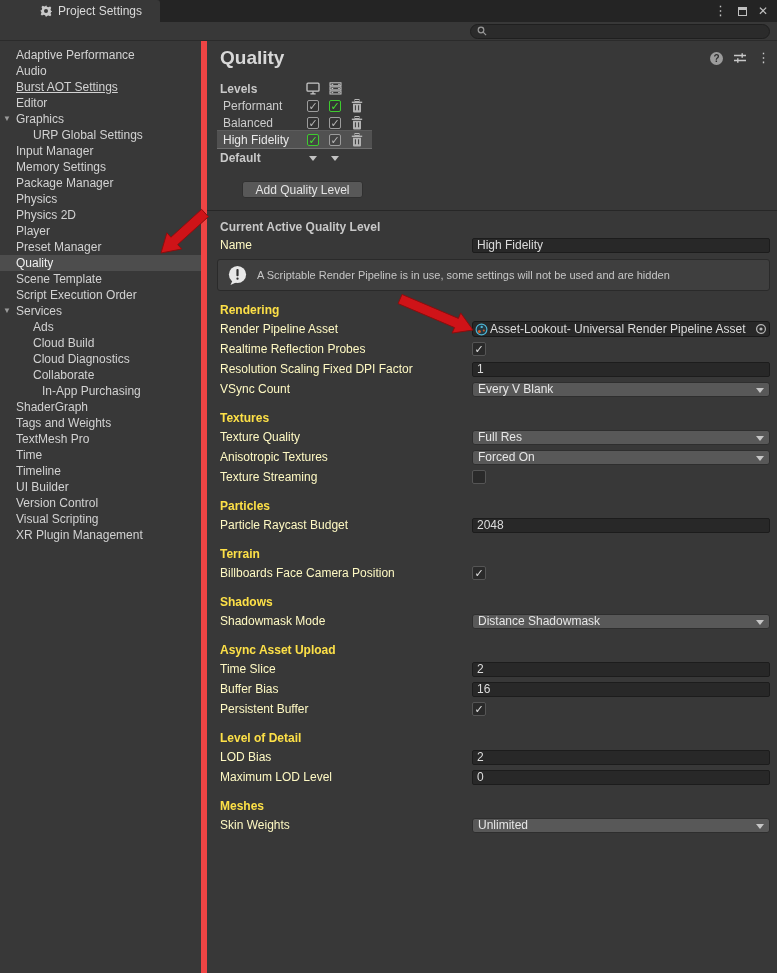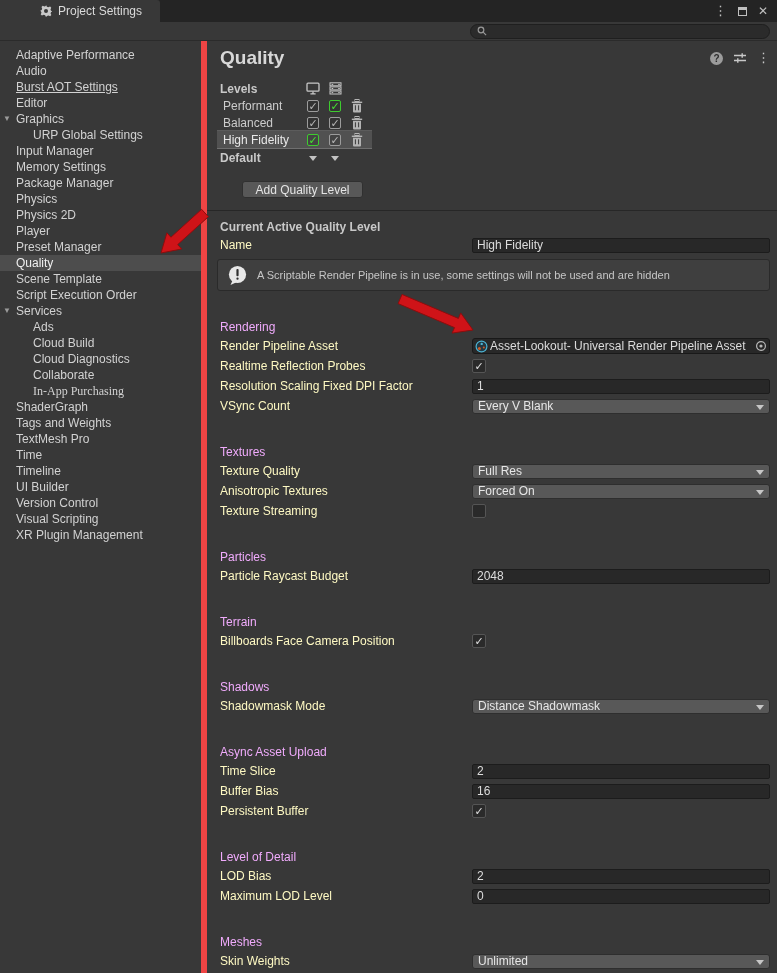--- a/index.html
+++ b/index.html
@@ -53,21 +53,21 @@
   .lv-row.selected .mcb { background:rgba(0,0,0,0.15); }
   .default-row { display:flex; align-items:center; height:20px; }
   .tri { width:0; height:0; border-left:4px solid transparent; border-right:4px solid transparent;
          border-top:5px solid #c2c2c2; display:inline-block; }
   .add-btn { margin:13px 0 0 22px; width:121px; height:17px; background:#585858;
              border:1px solid #303030; border-radius:3px; color:#e4e4e4;
              display:flex; align-items:center; justify-content:center; }
   .divider { height:1px; background:#272727; margin:12px -7px 0 -13px; }
   
   .active-title { font-weight:bold; color:#c8c8c8; margin-top:8px; height:16px; line-height:16px; }
-  .sec-title { font-weight:normal; color:#f0abfc; margin-top:28px; margin-bottom:1px; height:16px; line-height:16px; }
+  .sec-title { font-weight:bold; color:#fde047; margin-top:11px; margin-bottom:1px; height:16px; line-height:16px; }
   .prow { display:flex; align-items:center; height:20px; }
   .plabel { width:252px; flex:none; color:#fef9c3; white-space:nowrap; }
   .pcontrol { flex:1; display:flex; align-items:center; min-width:0; }
   .tfield { width:100%; height:15px; background:#282828; border:1px solid #1c1c1c; border-radius:2px;
             padding:0 4px; line-height:13px; color:#dcdcdc; }
   .dfield { width:100%; height:15px; background:#585858; border:1px solid #2e2e2e; border-radius:3px;
             padding:0 16px 0 5px; line-height:13px; color:#e6e6e6; position:relative; white-space:nowrap; }
   .darrow { position:absolute; right:5px; top:5px; width:0; height:0;
             border-left:4px solid transparent; border-right:4px solid transparent;
             border-top:5px solid #c6c6c6; }
@@ -133,21 +133,21 @@
       <div class="side-item"><span class="side-lbl" style="padding-left: 16px; display: inline-block;">Player</span></div>
       <div class="side-item"><span class="side-lbl" style="padding-left: 16px; display: inline-block;">Preset Manager</span></div>
       <div class="side-item selected"><span class="side-lbl" style="padding-left: 16px; display: inline-block;">Quality</span></div>
       <div class="side-item"><span class="side-lbl" style="padding-left: 16px; display: inline-block;">Scene Template</span></div>
       <div class="side-item"><span class="side-lbl" style="padding-left: 16px; display: inline-block;">Script Execution Order</span></div>
       <div class="side-item"><span class="fold">▼</span><span class="side-lbl" style="padding-left: 16px; display: inline-block;">Services</span></div>
       <div class="side-item"><span class="side-lbl" style="padding-left: 33px; display: inline-block;">Ads</span></div>
       <div class="side-item"><span class="side-lbl" style="padding-left: 33px; display: inline-block;">Cloud Build</span></div>
       <div class="side-item"><span class="side-lbl" style="padding-left: 33px; display: inline-block;">Cloud Diagnostics</span></div>
       <div class="side-item"><span class="side-lbl" style="padding-left: 33px; display: inline-block;">Collaborate</span></div>
-      <div class="side-item"><span class="side-lbl" style="padding-left: 33px; display: inline-block; font-family: Liberation Serif, serif;">In-App Purchasing</span></div>
+      <div class="side-item"><span class="side-lbl" style="padding-left: 42px; display: inline-block;">In-App Purchasing</span></div>
       <div class="side-item"><span class="side-lbl" style="padding-left: 16px; display: inline-block;">ShaderGraph</span></div>
       <div class="side-item"><span class="side-lbl" style="padding-left: 16px; display: inline-block;">Tags and Weights</span></div>
       <div class="side-item"><span class="side-lbl" style="padding-left: 16px; display: inline-block;">TextMesh Pro</span></div>
       <div class="side-item"><span class="side-lbl" style="padding-left: 16px; display: inline-block;">Time</span></div>
       <div class="side-item"><span class="side-lbl" style="padding-left: 16px; display: inline-block;">Timeline</span></div>
       <div class="side-item"><span class="side-lbl" style="padding-left: 16px; display: inline-block;">UI Builder</span></div>
       <div class="side-item"><span class="side-lbl" style="padding-left: 16px; display: inline-block;">Version Control</span></div>
       <div class="side-item"><span class="side-lbl" style="padding-left: 16px; display: inline-block;">Visual Scripting</span></div>
       <div class="side-item"><span class="side-lbl" style="padding-left: 16px; display: inline-block;">XR Plugin Management</span></div>
     </div>

